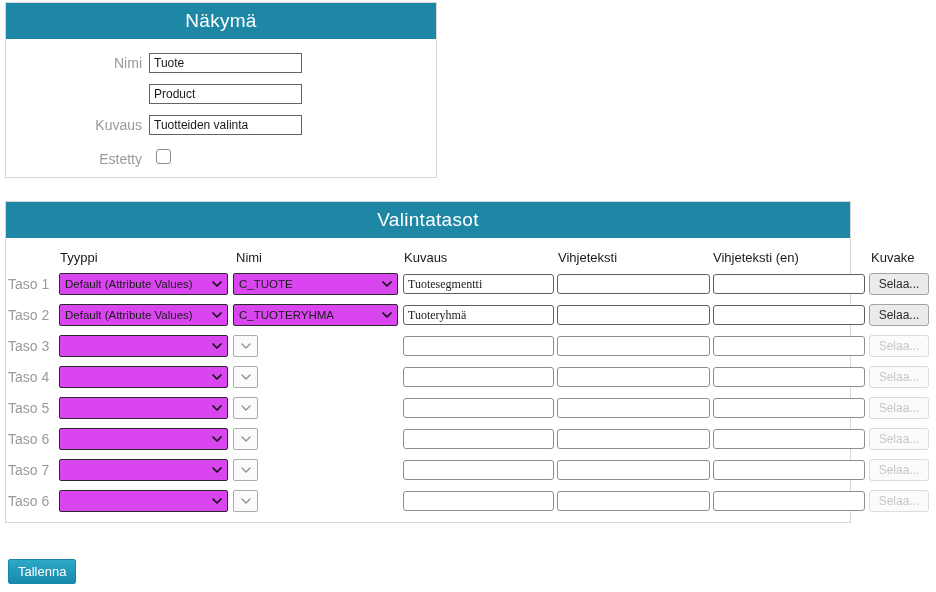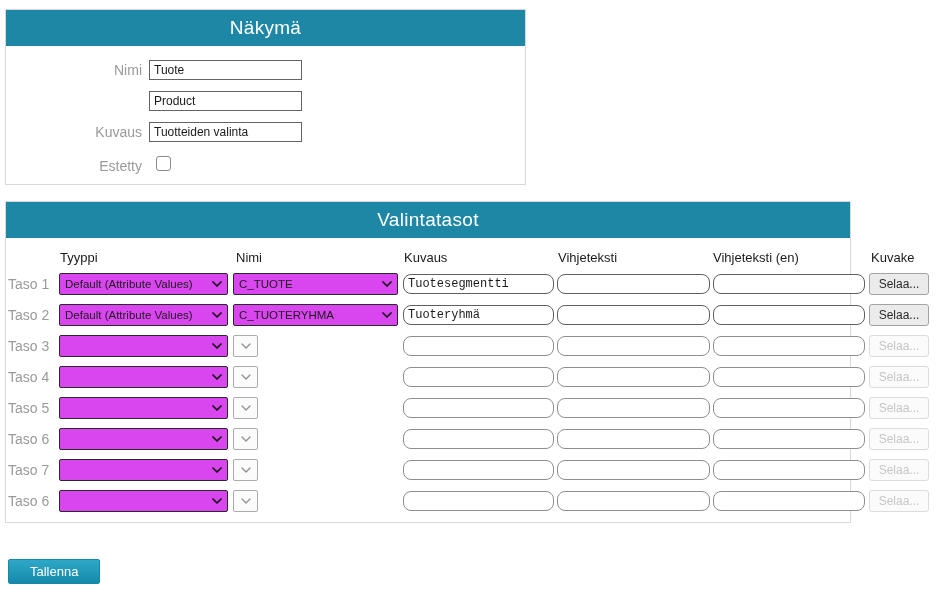--- a/index.html
+++ b/index.html
@@ -1,21 +1,21 @@
 <!DOCTYPE html>
 <html><head>
 <meta charset="utf-8">
 <style>
   * { margin:0; padding:0; box-sizing:border-box; }
   html,body { background:#fff; }
   body { font-family:"Liberation Sans","DejaVu Sans",sans-serif; }
   #canvas { position:relative; width:936px; height:592px; background:#fff; overflow:hidden; }
 
   .panel { position:absolute; background:#fff; border:1px solid #d8d8d8; }
-  .panel-nakyma { left:5px; top:9px; width:521px; height:176px; }
+  .panel-nakyma { left:5px; top:2px; width:432px; height:176px; }
   .panel-valinta { left:5px; top:201px; width:846px; height:322px; }
 
   .panel-header {
     height:36px; background:#1e87a5; color:#fff;
     display:flex; align-items:center; justify-content:center;
     font-size:19px; font-weight:300; letter-spacing:.3px;
   }
 
   
   .frow { position:absolute; left:0; width:100%; height:20px; }
@@ -57,39 +57,39 @@
   .sel-nimi { left:227px; width:165px; }
   .sel-nimi-small {
     left:227px; width:25px; border-color:#ababab; background:#fbfbfb;
     justify-content:center; padding:0 2px;
   }
   .sel-nimi-small .chev { margin-left:0; color:#8f8f8f; }
 
   .tinput {
     position:absolute; top:1px; height:20px; border:1px solid #5f5f5f;
     background:#fff; font-size:12px; color:#1a1a1a; padding:1px 4px;
-    font-family:Liberation Mono, monospace; border-radius:8px; outline:none;
+    font-family:Liberation Serif, serif; border-radius:3px; outline:none;
   }
   .trow.off .tinput { border-color:#8e8e8e; }
   .in-kuvaus   { left:397px; width:151px; }
   .in-vihje    { left:551px; width:153px; }
   .in-vihje-en { left:707px; width:152px; }
 
   .browse {
     position:absolute; top:0; left:863px; width:60px; height:22px;
     background:#ebebeb; border:1px solid #a3a3a3; border-radius:3px;
     font-size:12px; color:#2b2b2b; font-family:Liberation Sans, sans-serif; cursor:pointer;
   }
   .trow.off .browse {
     background:#fbfbfb; border-color:#dcdcdc; color:#c6c6c6; cursor:default;
   }
 
   
   .save-btn {
-    position:absolute; left:8px; top:559px; height:25px; padding:0 21px;
+    position:absolute; left:8px; top:559px; height:25px; padding:0 9px;
     background:linear-gradient(#2ea8c8,#1689ab); border:1px solid #1689ab;
     color:#fff; font-size:13px; font-family:inherit; border-radius:2px;
     cursor:pointer;
   }
 </style>
 </head>
 <body>
 
 <div id="canvas">
 

